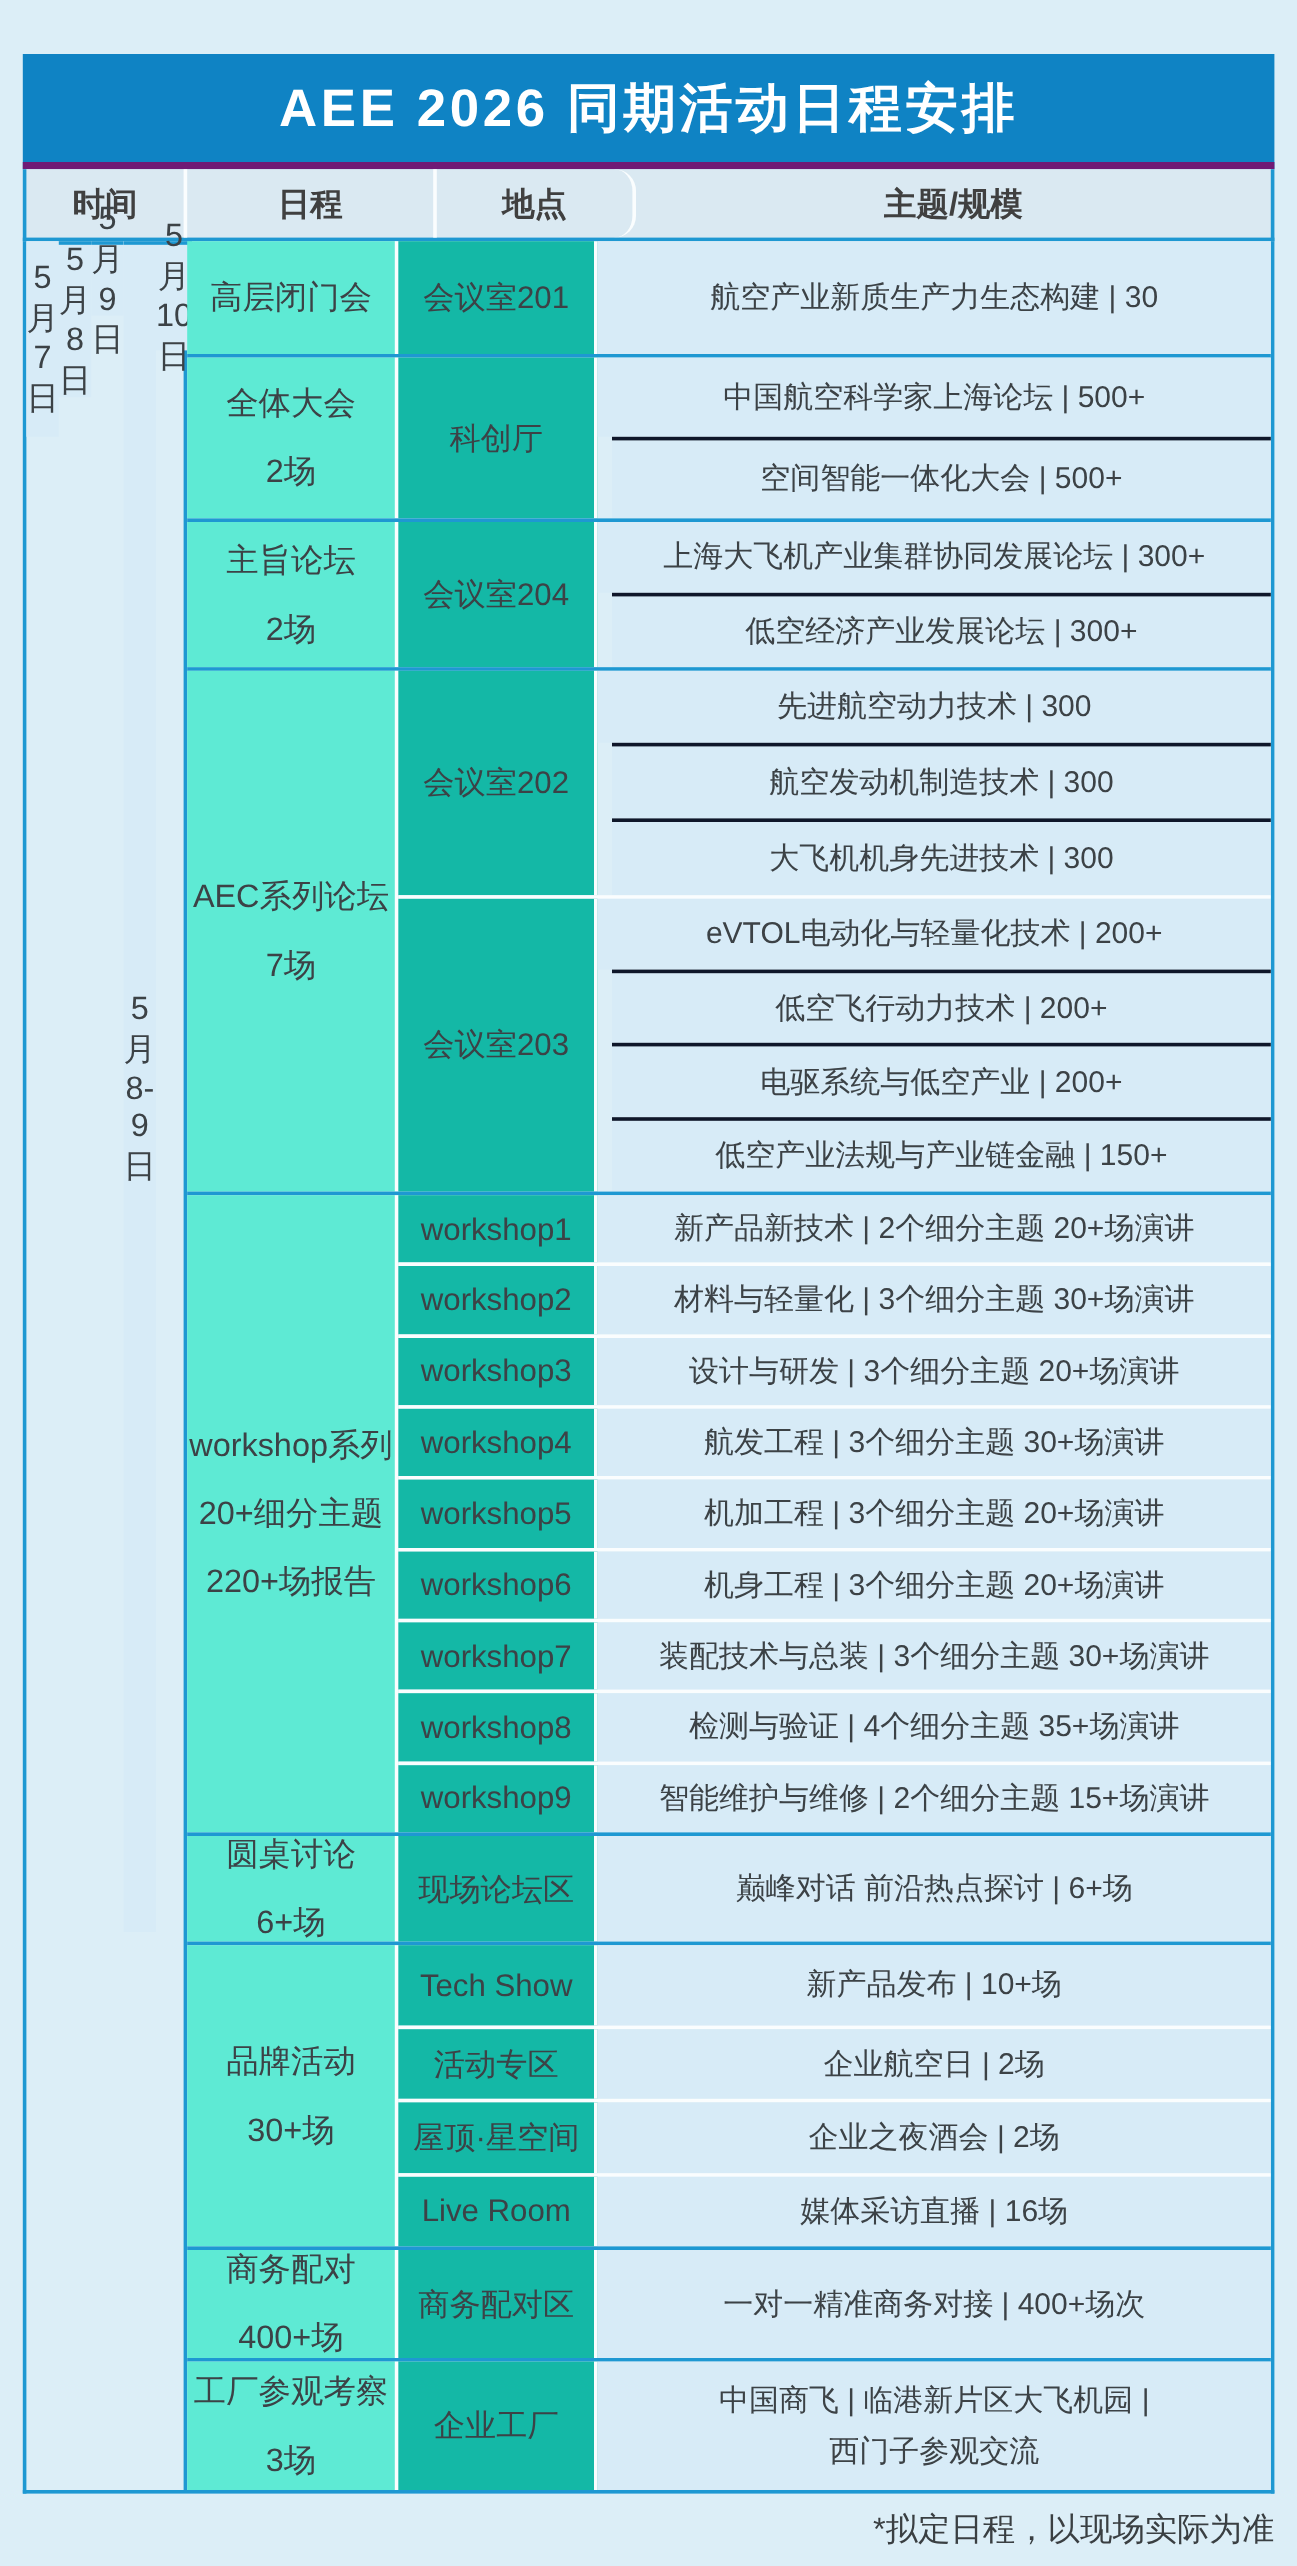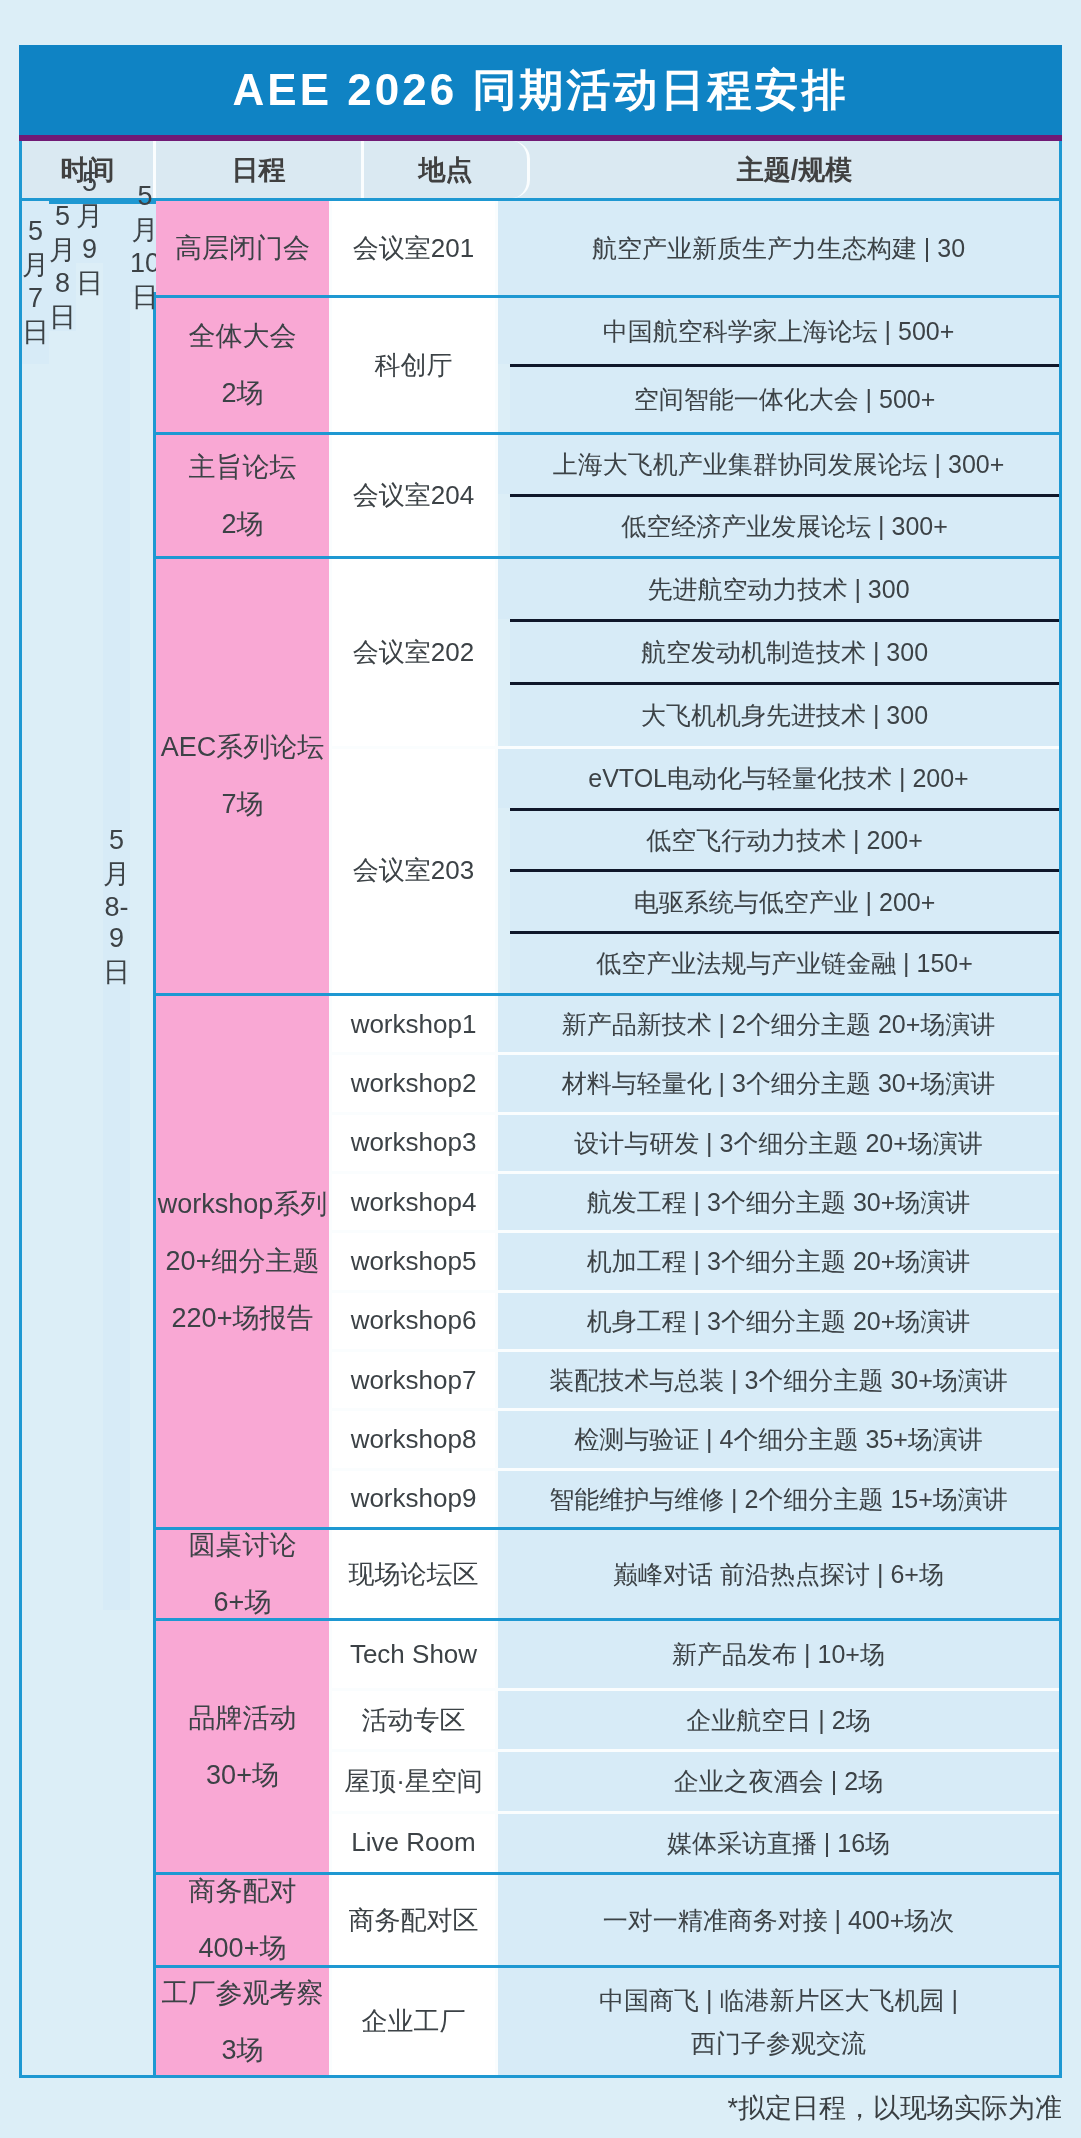--- a/index.html
+++ b/index.html
@@ -34,30 +34,30 @@
   .timecol { width:134px; border-right:3px solid #1e98d2; display:flex; flex-direction:row; }
   .time-cell {
     display:flex; align-items:center; justify-content:center;
     background:#d7ebf7; font-size:27px; text-align:center;
   }
   .time-cell + .time-cell { border-top:3px solid #1e98d2; }
   .main { flex:1; display:flex; flex-direction:column; }
   .section { display:flex; }
   .section + .section { border-top:3px solid #1e98d2; }
   .sched {
-    width:176px; border-right:3px solid #fafdfe; background:#f9a8d4;
+    width:176px; border-right:3px solid #fafdfe; background:#5eead4;
     display:flex; align-items:center; justify-content:center;
     text-align:center; font-size:27px; line-height:2.1; white-space:pre-line;
   }
   .groups { flex:1; display:flex; flex-direction:column; }
   .group { display:flex; }
   .group + .group { border-top:3px solid #fafdfe; }
   .g-fill { flex:1; }
   .loc {
-    width:166px; border-right:3px solid #fafdfe; background:#ffffff;
+    width:166px; border-right:3px solid #fafdfe; background:#14b8a6;
     display:flex; align-items:center; justify-content:center;
     font-size:26px; text-align:center; padding:0 4px;
   }
   .themes { flex:1; display:flex; flex-direction:column; }
   .theme {
     flex:1; background:#d7ebf7;
     display:flex; align-items:center; justify-content:center;
     text-align:center; font-size:25px; line-height:1.7; white-space:pre-line; padding:0 8px;
   }
   .theme + .theme { border-top:3px solid #0f172a;margin-left:12px; }

